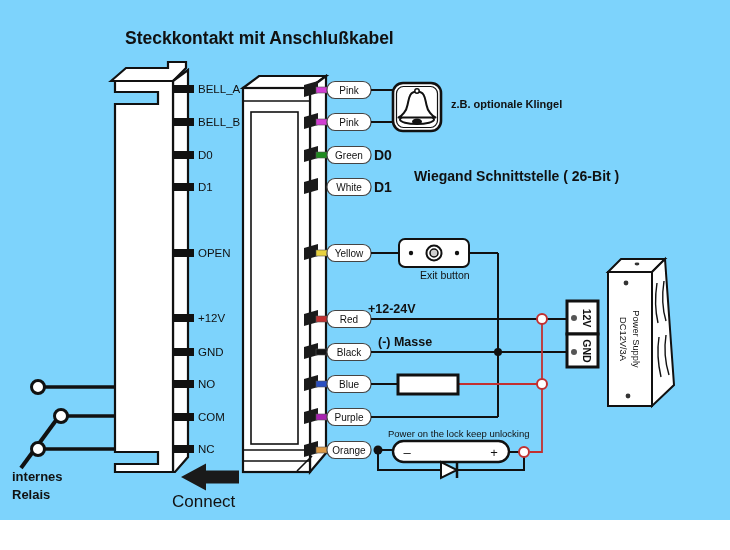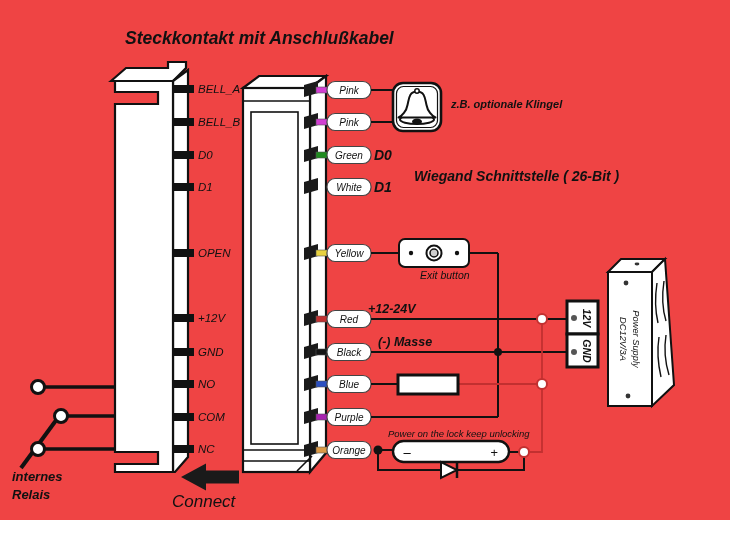--- a/index.html
+++ b/index.html
@@ -1,17 +1,17 @@
 <!DOCTYPE html>
 <html><head>
 <meta charset="utf-8">
 <style>
   html,body{margin:0;padding:0;background:#fff;}
-  #canvas{position:relative;width:730px;height:520px;background:#ef4444;overflow:hidden;
-          font-family:"Liberation Sans",sans-serif;font-style:italic;}
+  #canvas{position:relative;width:730px;height:520px;background:#7dd3fc;overflow:hidden;
+          font-family:"Liberation Sans",sans-serif;}
   svg text{font-family:"Liberation Sans",sans-serif;fill:#111;}
   .pinlbl{font-size:11.5px;}
   .pill-t{font-size:10px;text-anchor:middle;}
   .bold{font-weight:bold;}
 </style>
 </head>
 <body>
 
 <div id="canvas">
 <svg width="730" height="550" viewBox="0 0 730 550">

